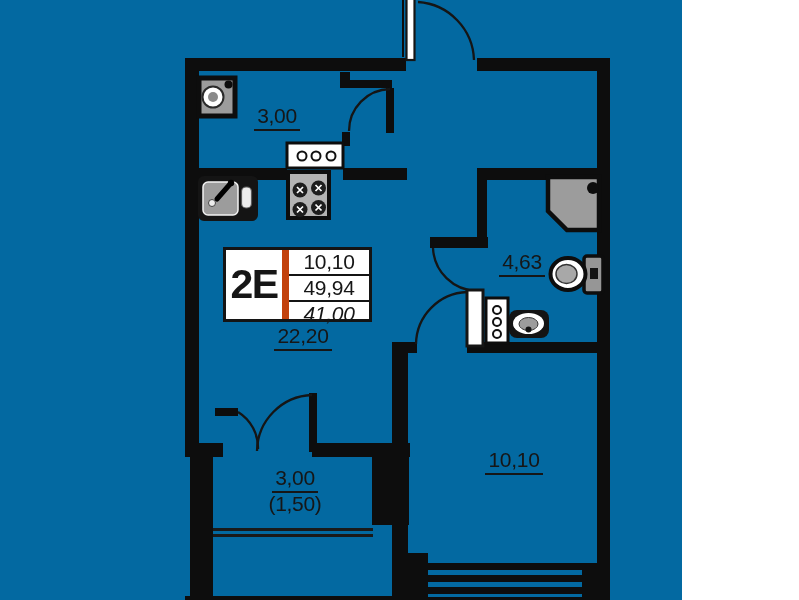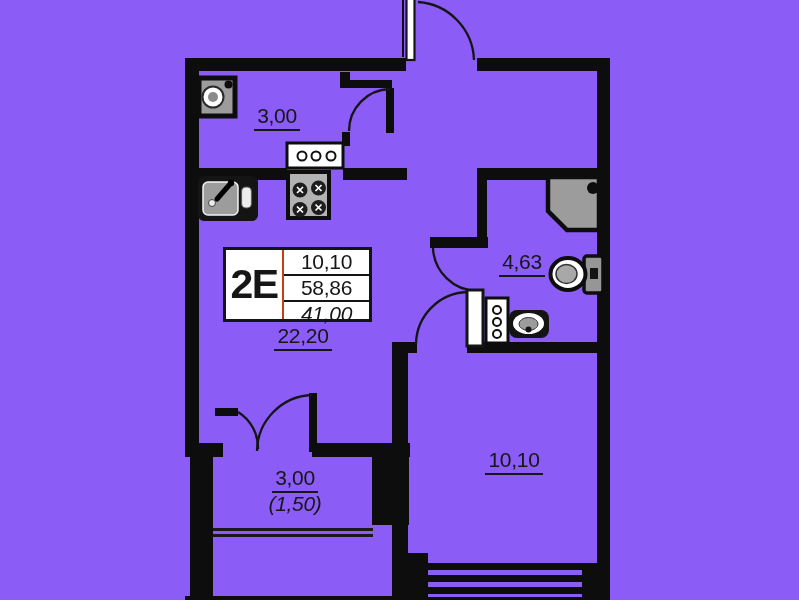--- a/index.html
+++ b/index.html
@@ -1,25 +1,25 @@
 <!DOCTYPE html>
 <html><head>
 <meta charset="utf-8">
 <style>
   html,body{margin:0;padding:0;background:#ffffff;}
-  .stage{position:relative;width:799px;height:600px;background:#8b5cf6;overflow:hidden;
+  .stage{position:relative;width:682px;height:600px;background:#0369a1;overflow:hidden;
          font-family:"Liberation Sans",sans-serif;}
   .plan-svg{position:absolute;left:0;top:0;}
   .lbl{position:absolute;color:#161616;text-align:center;
        font-family:"Liberation Sans",sans-serif;font-size:21px;line-height:1.12;
        letter-spacing:-0.3px;white-space:nowrap;}
   .lbl .u{border-bottom:2px solid #161616;padding:0 3px 1px;display:inline-block;}
   .info-box{position:absolute;left:223px;top:247px;width:149px;height:75px;
             background:#ffffff;border:3px solid #141414;display:flex;box-sizing:border-box;}
-  .info-unit{flex:0 0 56px;border-right:2px solid #c2410c;display:flex;
+  .info-unit{flex:0 0 56px;border-right:7px solid #c2410c;display:flex;
              align-items:center;justify-content:center;
              font-size:41px;font-weight:700;letter-spacing:-1.5px;color:#161616;}
   .info-rows{flex:1;display:flex;flex-direction:column;}
   .info-row{flex:1;display:flex;align-items:center;justify-content:center;
             font-size:21px;color:#161616;border-bottom:2.5px solid #141414;
             letter-spacing:-0.3px;}
   .info-row:last-child{border-bottom:none;font-style:italic;}
 </style>
 </head>
 <body>
@@ -163,24 +163,24 @@
   <div class="lbl" style="left:249px;top:104px;width:56px;"><span class="u">3,00</span></div>
 
   <div class="lbl" style="left:270px;top:324px;width:66px;"><span class="u">22,20</span></div>
 
   <div class="lbl" style="left:494px;top:250px;width:56px;"><span class="u">4,63</span></div>
 
   <div class="lbl" style="left:482px;top:448px;width:64px;"><span class="u">10,10</span></div>
 
   <div class="lbl" style="left:267px;top:466px;width:56px;"><span class="u">3,00</span></div>
 
-  <div class="lbl" style="left:258px;top:492px;width:74px;font-style:italic;"><span>(1,50)</span></div>
+  <div class="lbl" style="left:258px;top:492px;width:74px;"><span>(1,50)</span></div>
 
   <div class="info-box">
     <div class="info-unit">2E</div>
     <div class="info-rows">
       <div class="info-row">10,10</div>
-      <div class="info-row">58,86</div>
+      <div class="info-row">49,94</div>
       <div class="info-row">41,00</div>
     </div>
   </div>
 
 </div>
 
 </body></html>

